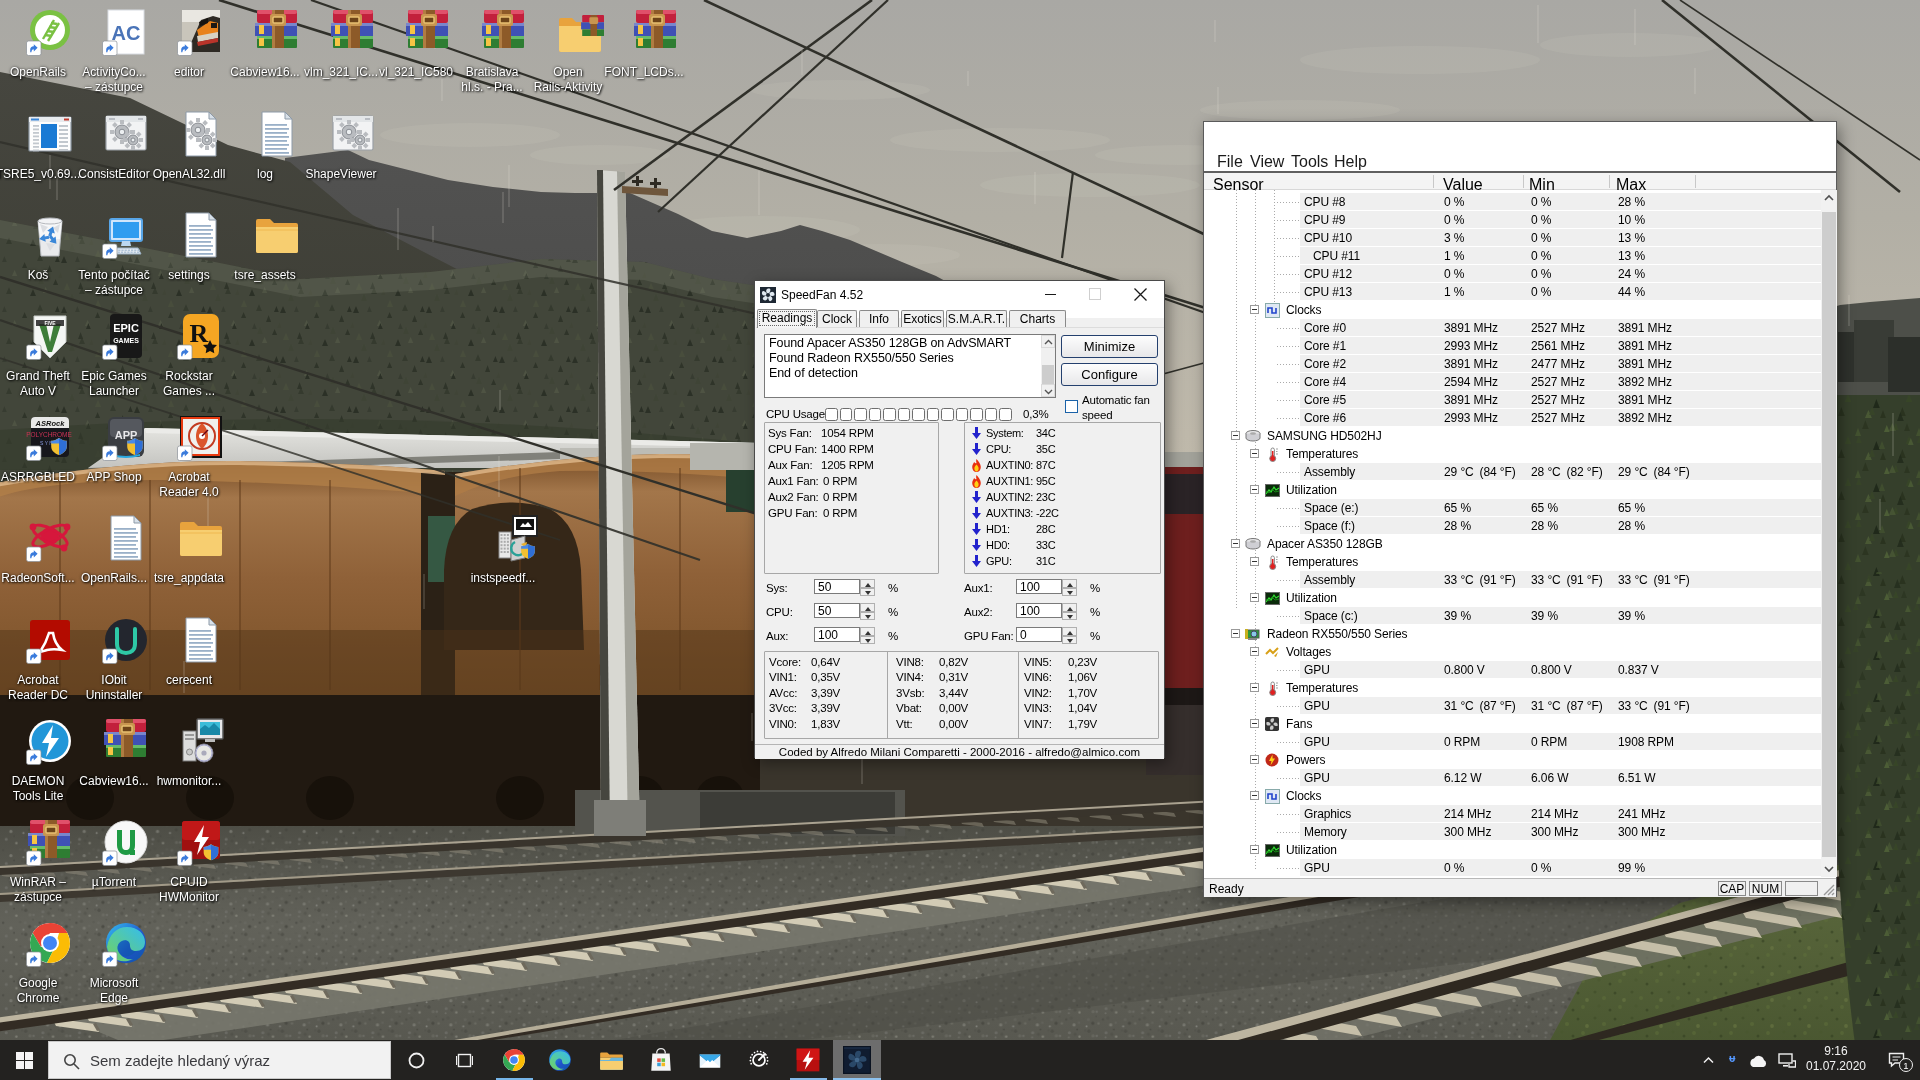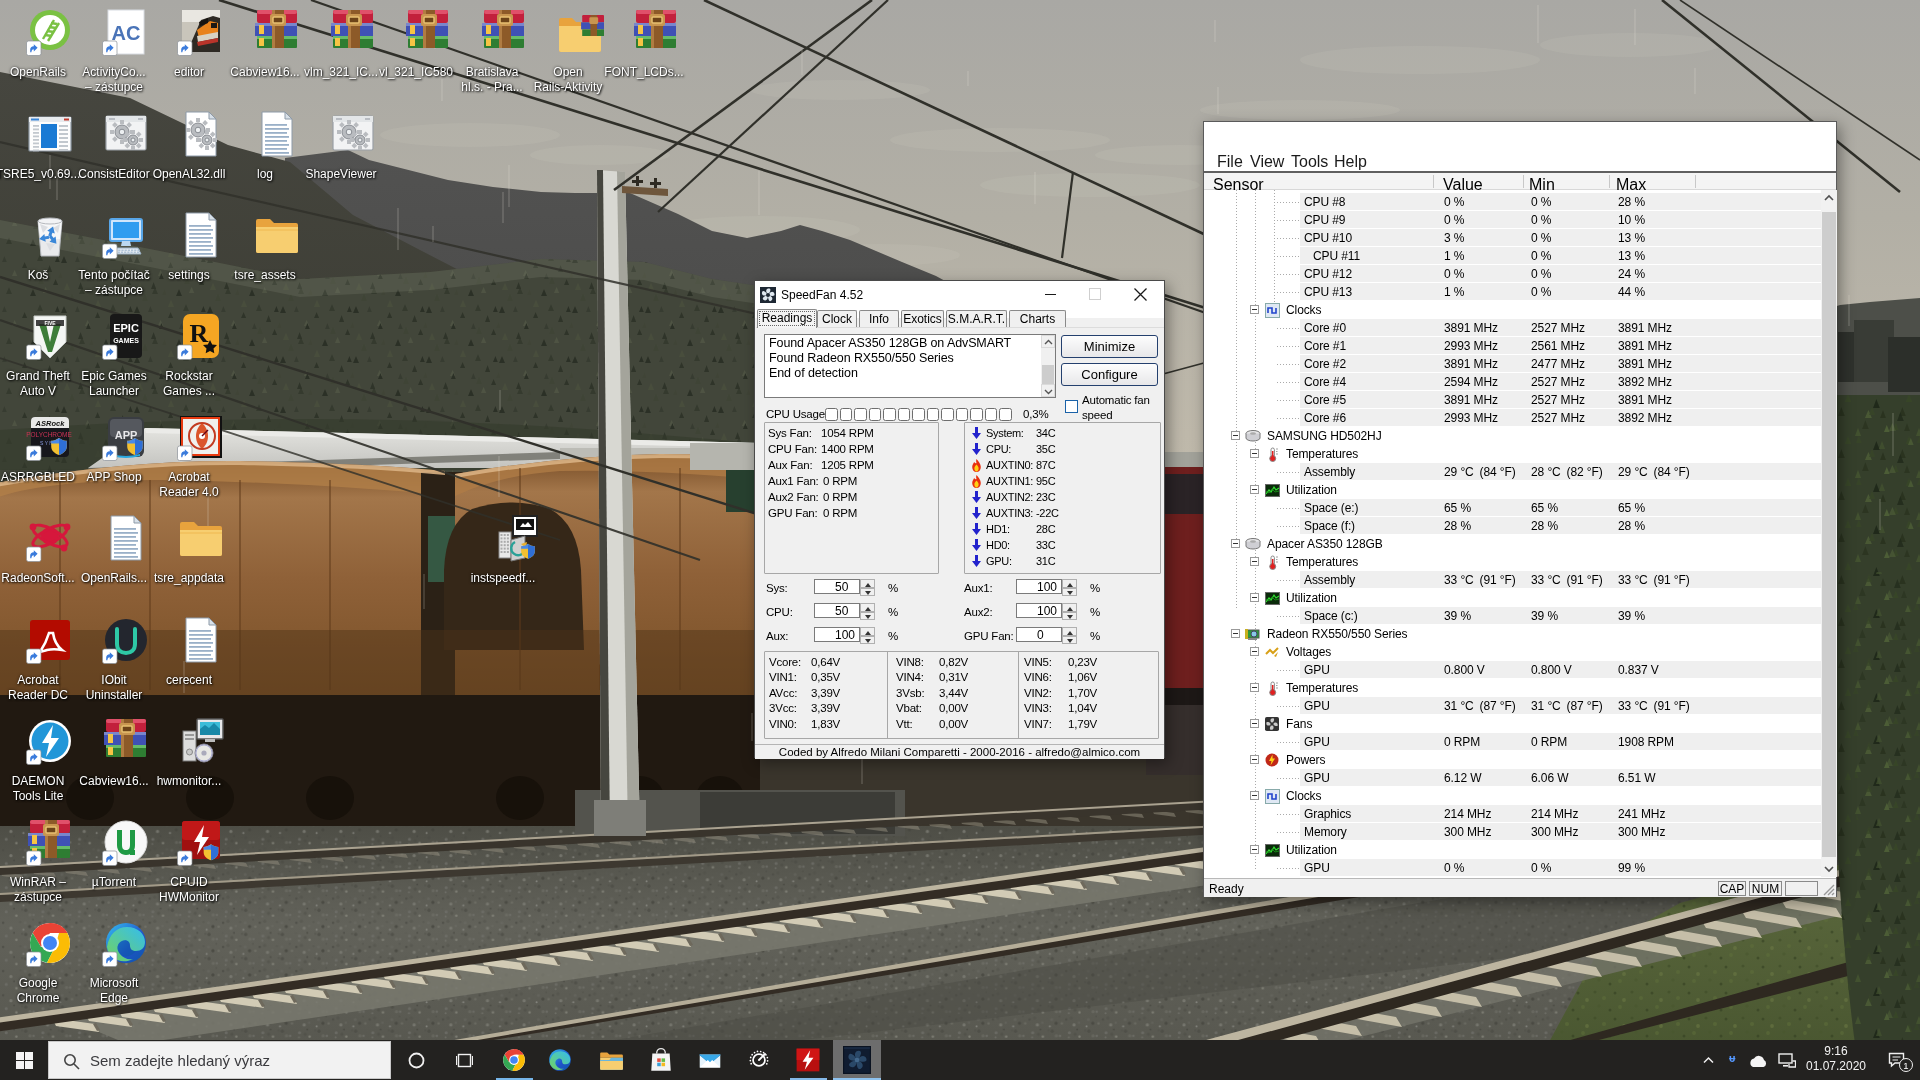--- a/index.html
+++ b/index.html
@@ -27,21 +27,21 @@
 .sfsba{position:absolute;left:0;width:14px;height:13px;background:#f0f0f0;border:1px solid #dadada}
 .sfsbt{position:absolute;left:1px;top:30px;width:12px;height:19px;background:#cdcdcd}
 .sfbtn{position:absolute;width:97px;height:23px;background:linear-gradient(#fdfdfd,#e7e7e9);
  border:1px solid #24406e;border-radius:3px;text-align:center;line-height:21px;font-size:13px}
 .sfchk{position:absolute;left:310px;top:119px;width:13px;height:13px;background:#fff;border:1px solid #1a62a8}
 .sflab{position:absolute;font-size:11.5px;white-space:nowrap;letter-spacing:-0.2px}
 .sflabw{position:absolute;font-size:11.5px;line-height:15px;letter-spacing:-0.2px}
 .sflabs{position:absolute;font-size:11px;white-space:nowrap;letter-spacing:-0.3px}
 .sfseg{position:absolute;top:127px;width:12.5px;height:13px;background:#fff;border:1.6px solid #6e6e6e;border-radius:2.5px}
 .sfgb{position:absolute;border:1px solid #a7a7a7;border-radius:1px}
-.sfedit{position:absolute;height:15px;background:#fff;border:1px solid #7a7a7a;font-size:12px;padding-left:20px;line-height:15px}
+.sfedit{position:absolute;height:15px;background:#fff;border:1px solid #7a7a7a;font-size:12px;padding-left:3px;line-height:15px}
 .sfspin{position:absolute;width:15px;height:17px}
 .sfsp{position:absolute;left:0;width:15px;height:8.5px;background:#f0f0f0;border:1px solid #b0b0b0}
 .sfsp:last-child{top:8.5px}
 .tua{position:absolute;left:3.5px;top:2.5px;border-left:3.5px solid transparent;border-right:3.5px solid transparent;border-bottom:4px solid #333}
 .tda{position:absolute;left:3.5px;top:2.5px;border-left:3.5px solid transparent;border-right:3.5px solid transparent;border-top:4px solid #333}
 .sfstatus{position:absolute;left:0;top:463px;width:100%;height:15px;border-top:1px solid #b4b4b4;
  text-align:center;font-size:11.5px;line-height:14px;background:#f0f0f0}
 
 #hw{position:absolute;left:1203px;top:121px;width:634px;height:776px;background:#fff;
  border:1px solid #5a5a5a;box-shadow:3px 5px 14px rgba(0,0,0,.4);color:#000}

